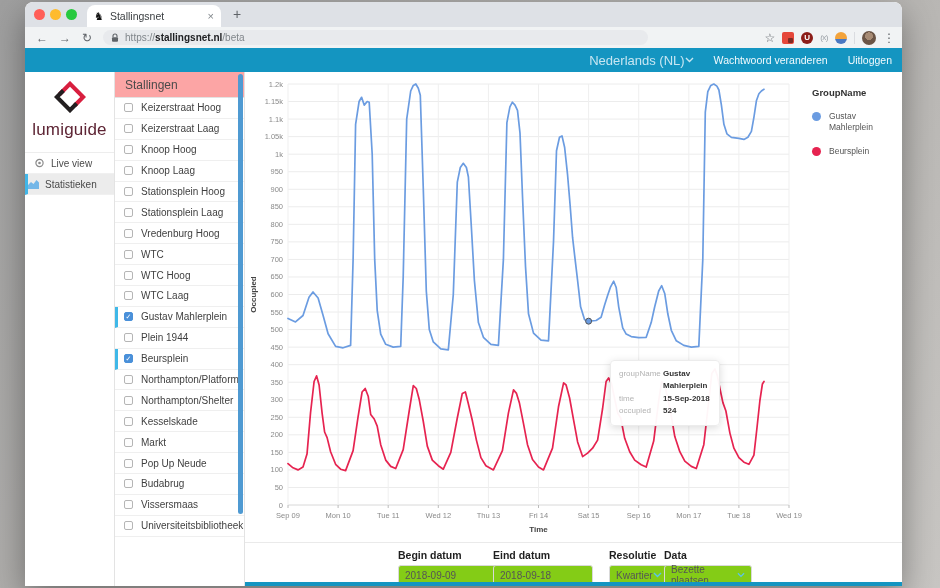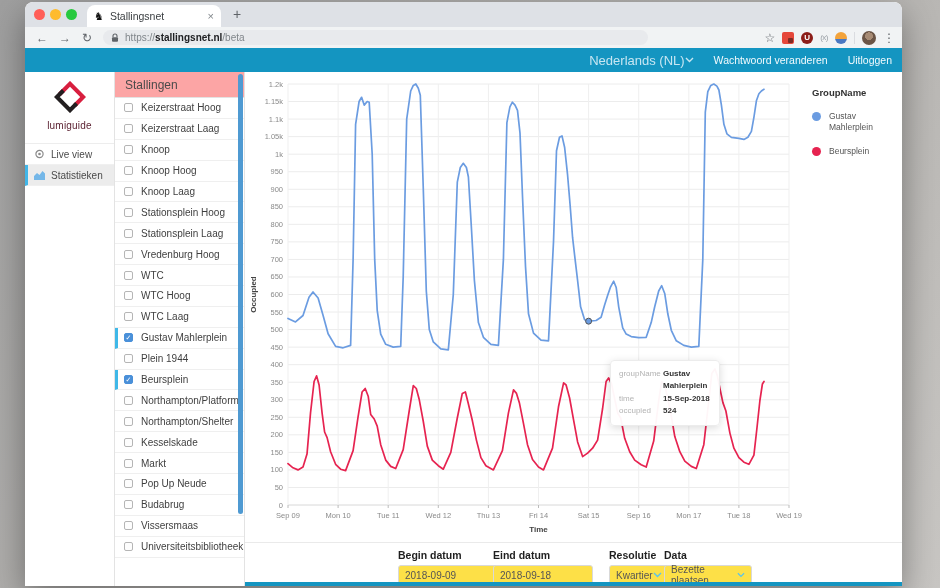--- a/index.html
+++ b/index.html
@@ -41,24 +41,24 @@
   
   .appbar { position:absolute; left:0; top:46px; right:0; height:24px; background:#1495c1; display:flex; align-items:center; justify-content:flex-end; gap:20px; padding-right:10px; }
   .appbar .lang { font-size:13px; color:#c7e6f2; display:flex; align-items:center; gap:0; }
   .appbar a { font-size:10.5px; color:#f2fafd; text-decoration:none; }
 
   
   .content { position:absolute; left:0; top:70px; right:0; bottom:0; background:#fff; }
 
   .sidebar { position:absolute; left:0; top:0; width:90px; bottom:0; background:#fff; border-right:1px solid #e3e3e3; }
   .brandbox { text-align:center; padding-top:9px; }
-  .brand { font-size:10px; color:#5d2434; font-weight:500; margin-top:3px; letter-spacing:.2px; }
+  .brand { font-size:17px; color:#5d2434; font-weight:500; margin-top:3px; letter-spacing:.2px; }
   .navmenu { margin-top:12px; border-top:1px solid #ededed; }
   .navitem { height:21px; display:flex; align-items:center; padding-left:9px; gap:6px; font-size:10px; color:#4a4a4a; border-bottom:1px solid #f0f0f0; }
-  .navitem.active { background:#ececec; border-left:3px solid #41b6e8; padding-left:6px; }
+  .navitem.active { background:#ececec; border-left:3px solid #41b6e8; padding-left:0; }
 
   .stallingen { position:absolute; left:90px; top:0; width:130px; bottom:0; background:#fff; border-right:1px solid #e3e3e3; }
   .st-header { height:26px; display:flex; align-items:center; padding-left:10px; font-size:12px; color:#4a4a4a; background:#fca5a5; border-bottom:1px solid #e3e3e3; }
   .st-list { position:absolute; left:0; top:26px; right:0; bottom:0; overflow:hidden; }
   .st-item { height:20.9px; display:flex; align-items:center; padding-left:9px; gap:8px; border-bottom:1px solid #efefef; }
   .st-item.checked { border-left:3px solid #3fb8e8; padding-left:6px; }
   .cbox { width:9px; height:9px; border:1px solid #b5b5b5; border-radius:2px; background:#fdfdfd; flex:none; display:flex; align-items:center; justify-content:center; }
   .st-item.checked .cbox { background:#4a90d9; border-color:#4a90d9; color:#fff; font-size:7px; line-height:1; }
   .st-label { font-size:10px; color:#3f3f3f; white-space:nowrap; }
   .st-scroll { position:absolute; right:1px; top:2px; width:5px; height:440px; background:#4f9ad2; border-radius:3px; }
@@ -74,21 +74,21 @@
 
   .tooltip { position:absolute; left:365px; top:288px; width:110px; background:rgba(255,255,255,.96);
              border:1px solid #ececec; border-radius:4px; box-shadow:0 2px 8px rgba(0,0,0,.14); padding:7px 8px; z-index:5; }
   .tt-row { display:flex; font-size:8px; line-height:1.55; }
   .tt-key { width:44px; color:#b3b3b3; flex:none; }
   .tt-val { color:#333; font-weight:700; }
 
   .controls { position:absolute; left:0; right:0; top:470px; height:48px; border-top:1px solid #eaeaea; }
   .ctrl { position:absolute; top:6px; }
   .ctrl-label { font-size:10.5px; font-weight:700; color:#1f1f1f; margin-bottom:4px; }
-  .ctrl-box { height:20px; border:1px solid #d9d9d9; border-radius:3px; background:#fde047; display:flex; align-items:center; padding:0 6px; font-size:10px; color:#555; }
+  .ctrl-box { height:20px; border:1px solid #d9d9d9; border-radius:3px; background:#84cc16; display:flex; align-items:center; padding:0 6px; font-size:10px; color:#555; }
   .ctrl-box .chev { margin-left:auto; }
 
   .footer-strip { position:absolute; left:0; right:0; bottom:0; height:4px; background:#1495c1; }
 </style>
 </head>
 <body>
 
 <div class="window">
 
   <div class="tabstrip">
@@ -169,24 +169,20 @@
     <div class="stallingen">
       <div class="st-header">Stallingen</div>
       <div class="st-list">
           <div class="st-item">
             <span class="cbox"></span>
             <span class="st-label">Keizerstraat Hoog</span>
           </div>
           <div class="st-item">
             <span class="cbox"></span>
             <span class="st-label">Keizerstraat Laag</span>
-          </div>
-          <div class="st-item">
-            <span class="cbox"></span>
-            <span class="st-label">Knoop</span>
           </div>
           <div class="st-item">
             <span class="cbox"></span>
             <span class="st-label">Knoop Hoog</span>
           </div>
           <div class="st-item">
             <span class="cbox"></span>
             <span class="st-label">Knoop Laag</span>
           </div>
           <div class="st-item">

